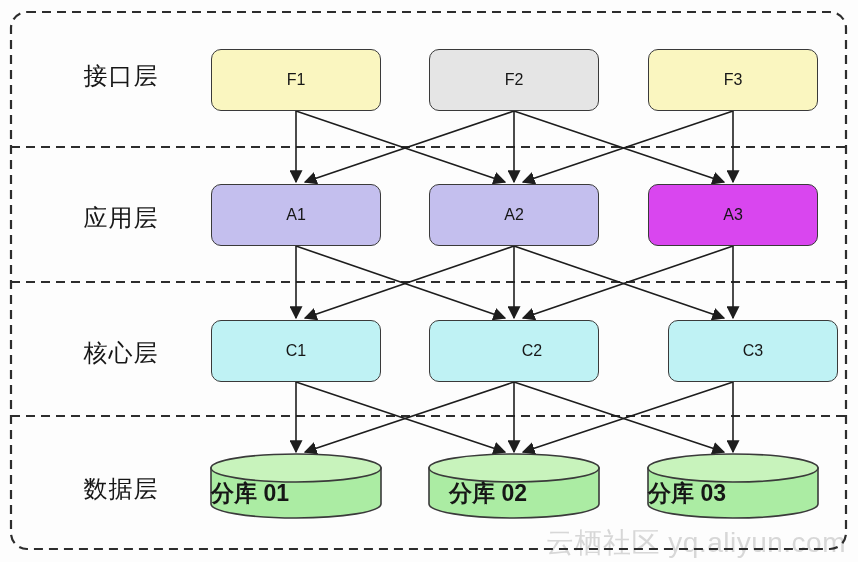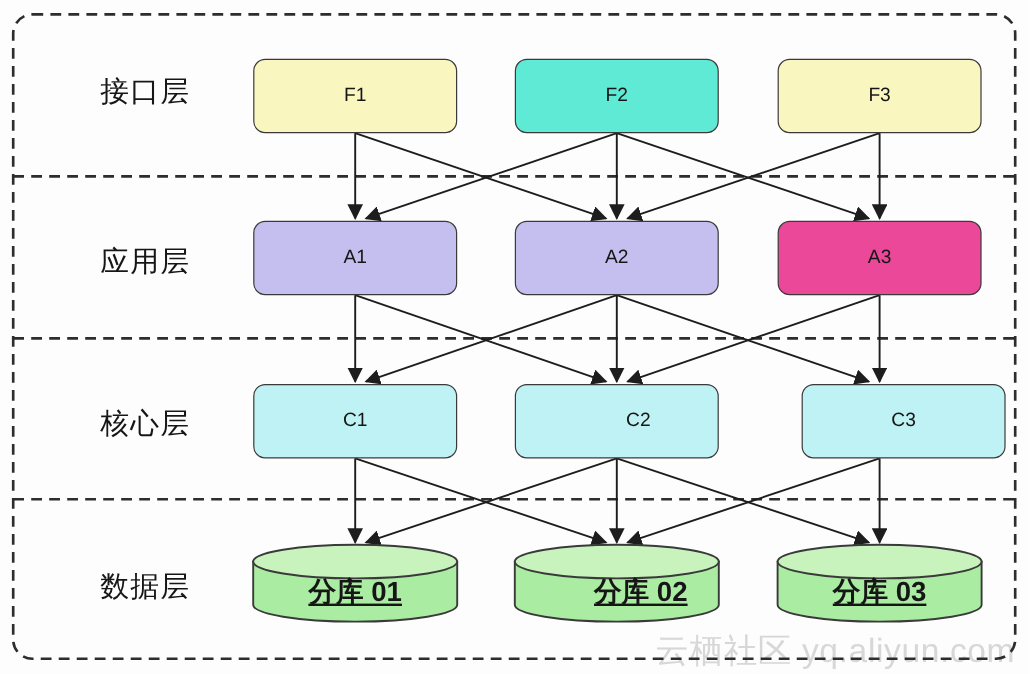--- a/index.html
+++ b/index.html
@@ -36,26 +36,25 @@
     border-radius: 10px;
     text-align: center;
     line-height: 59px;
     font-size: 16px;
     color: #161616;
     z-index: 2;
   }
   .cyl-label {
     position: absolute;
     width: 170px;
-    text-align: center;
+    text-align: left;
     font-size: 23px;
     font-weight: 600;
     color: #161616;
     z-index: 2;
-    text-decoration: underline;
   }
   .watermark {
     position: absolute;
     right: 12px;
     top: 524px;
     font-size: 28px;
     color: #d7d7d7;
     z-index: 0;
     white-space: nowrap;
     letter-spacing: 0.5px;
@@ -118,26 +117,26 @@
       <ellipse cx="733" cy="468" rx="85" ry="14" stroke="#3a3a3a" stroke-width="1.6" fill="#C8F3BC"></ellipse>
     </g>
   </svg>
 
   <div class="layer-label" style="top:60px;">接口层</div>
   <div class="layer-label" style="top:337px;">核心层</div>
   <div class="layer-label" style="top:202px;">应用层</div>
   <div class="layer-label" style="top:473px;">数据层</div>
 
   <div class="node-box" style="left: 211px; top: 49px; background: rgb(250, 246, 192);">F1</div>
-  <div class="node-box" style="left: 429px; top: 49px; background: #5eead4;">F2</div>
+  <div class="node-box" style="left: 429px; top: 49px; background: #e5e5e5;">F2</div>
   <div class="node-box" style="left: 648px; top: 49px; background: rgb(250, 246, 192);">F3</div>
 
   <div class="node-box" style="left: 211px; top: 184px; background: rgb(196, 191, 238);">A1</div>
   <div class="node-box" style="left: 429px; top: 184px; background: rgb(196, 191, 238);">A2</div>
-  <div class="node-box" style="left: 648px; top: 184px; background: #ec4899;">A3</div>
+  <div class="node-box" style="left: 648px; top: 184px; background: #d946ef;">A3</div>
 
   <div class="node-box" style="left: 211px; top: 320px; background: rgb(191, 242, 244);">C1</div>
   <div class="node-box" style="left: 429px; top: 320px; background: rgb(191, 242, 244); padding-left: 36px;">C2</div>
   <div class="node-box" style="left: 648px; top: 320px; background: rgb(191, 242, 244); margin-left: 20px;">C3</div>
 
   <div class="cyl-label" style="left:211px; top:478px;">分库 01</div>
   <div class="cyl-label" style="left:449px; top:478px;">分库 02</div>
   <div class="cyl-label" style="left:648px; top:478px;">分库 03</div>
 
 </div>

